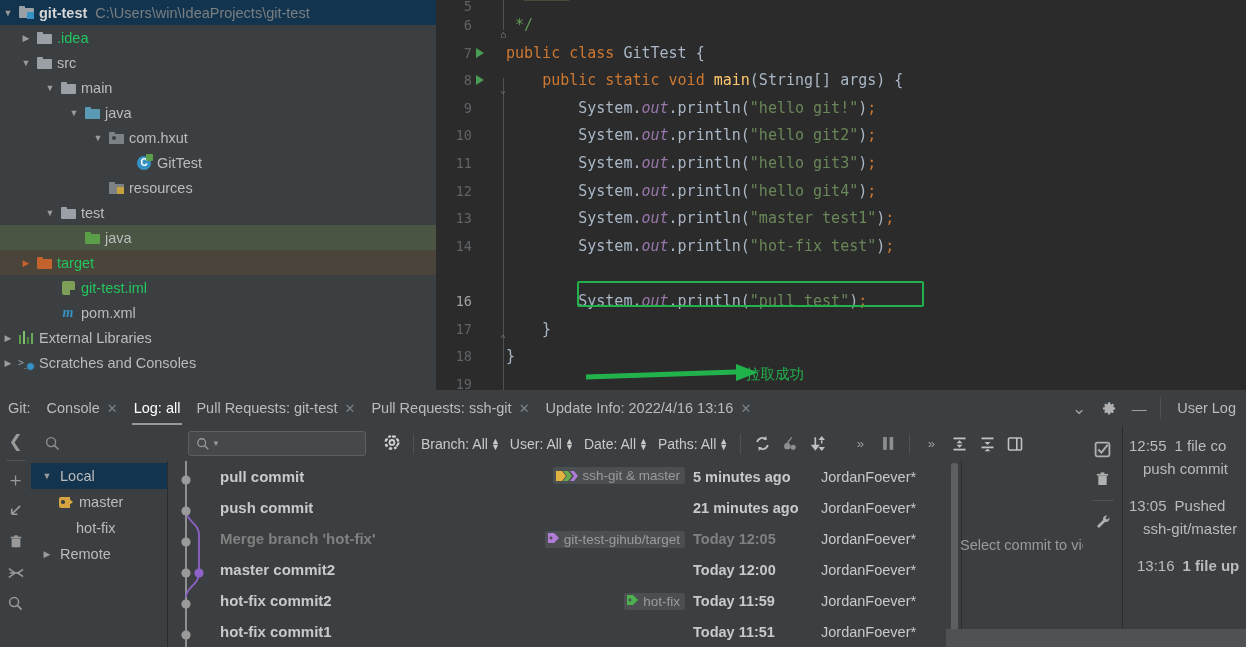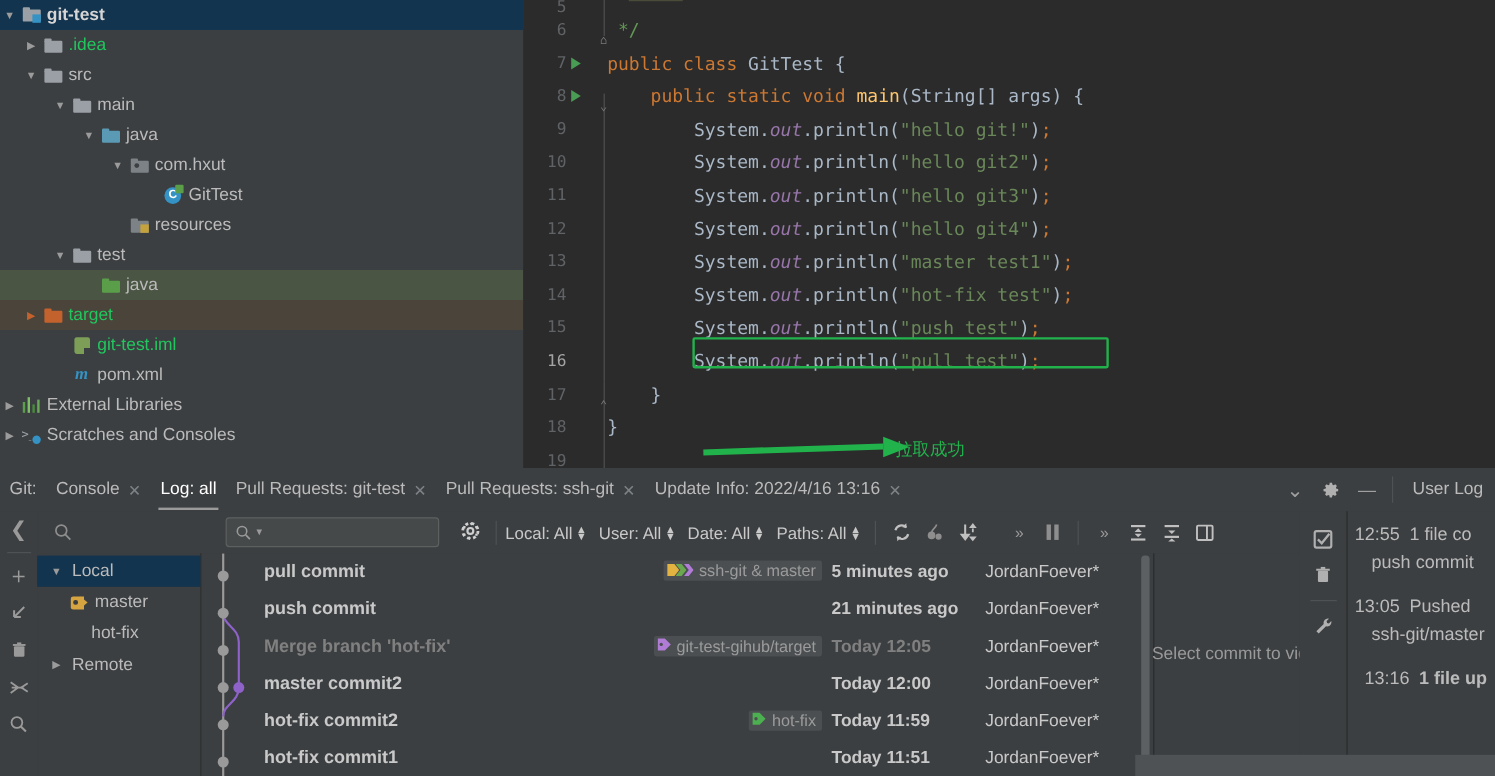--- a/index.html
+++ b/index.html
@@ -221,20 +221,21 @@
     <div class="tree-row selected-proj" style="padding-left:0px;">
       <span class="arrow">▼</span>
       <span class="ico">
         <span style="position:relative;width:15px;height:13px;display:inline-block;">
           <span style="position:absolute;left:0;top:2px;width:15px;height:10px;background:#9aa0a6;border-radius:1px;"></span>
           <span style="position:absolute;left:0;top:0;width:6px;height:3px;background:#9aa0a6;border-radius:1px 1px 0 0;"></span>
           <span style="position:absolute;right:0;bottom:0;width:7px;height:7px;background:#3592c4;"></span>
         </span>
       </span>
       <span class="lbl proj">git-test</span>
+      <span class="lbl path">C:\Users\win\IdeaProjects\git-test</span>
     </div>
 
     <div class="tree-row" style="padding-left:18px;">
       <span class="arrow">▶</span>
       <span class="ico">
           <span class="folder f-gray"></span>
         </span>
       <span class="lbl yellowish">.idea</span>
     </div>
 
@@ -404,24 +405,20 @@
       <span class="gutter">12</span>
       <span class="code-text"><span class="pln">        System.</span><span class="fld">out</span><span class="pln">.println(</span><span class="str">"hello git4"</span><span class="pln">)</span><span class="kw">;</span></span>
     </div>
     <div class="code-line" style="position:absolute;top:205.2px;left:0;right:0;">
       <span class="gutter">13</span>
       <span class="code-text"><span class="pln">        System.</span><span class="fld">out</span><span class="pln">.println(</span><span class="str">"master test1"</span><span class="pln">)</span><span class="kw">;</span></span>
     </div>
     <div class="code-line" style="position:absolute;top:232.8px;left:0;right:0;">
       <span class="gutter">14</span>
       <span class="code-text"><span class="pln">        System.</span><span class="fld">out</span><span class="pln">.println(</span><span class="str">"hot-fix test"</span><span class="pln">)</span><span class="kw">;</span></span>
-    </div>
-    <div class="code-line" style="position:absolute;top:260.4px;left:0;right:0;">
-      <span class="gutter">15</span>
-      <span class="code-text"><span class="pln">        System.</span><span class="fld">out</span><span class="pln">.println(</span><span class="str">"push test"</span><span class="pln">)</span><span class="kw">;</span></span>
     </div>
     <div class="code-line" style="position:absolute;top:288px;left:0;right:0;">
       <span class="gutter cur">16</span>
       <span class="code-text"><span class="pln">        System.</span><span class="fld">out</span><span class="pln">.println(</span><span class="str">"pull test"</span><span class="pln">)</span><span class="kw">;</span></span>
     </div>
     <div class="code-line" style="position:absolute;top:315.6px;left:0;right:0;">
       <span class="gutter">17</span>
       <span class="foldmark">⌃</span>
       <span class="code-text"><span class="pln">    }</span></span>
     </div>
@@ -530,21 +527,21 @@
       <div class="gl-ibtn" style="margin-left:12px;">
         <svg width="17" height="17" viewBox="0 0 16 16">
           <circle cx="7.5" cy="7" r="2.3" fill="none" stroke="#cfcfcf" stroke-width="1.7"></circle>
           <path d="M7.5 0.8 L9 2.2 M7.5 13.2 L6 11.8 M1.8 3.8 L3.7 4.2 M13.2 10.2 L11.3 9.8 M1.8 10.2 L3.7 9.8 M13.2 3.8 L11.3 4.2" stroke="#cfcfcf" stroke-width="1.7"></path>
           <circle cx="7.5" cy="7" r="6" fill="none" stroke="#cfcfcf" stroke-width="2.2" stroke-dasharray="2.4 2.4"></circle>
         </svg>
       </div>
       <div class="gl-sep"></div>
 
       <div class="filter">
-        <span>Local: All</span>
+        <span>Branch: All</span>
         <span class="ud">
             <span>▲</span>
             <span>▼</span>
           </span>
       </div>
       <div class="filter" style="margin-left:6px;align-items:center;">
         <span>User: All</span>
         <span class="ud">
             <span>▲</span>
             <span>▼</span>

